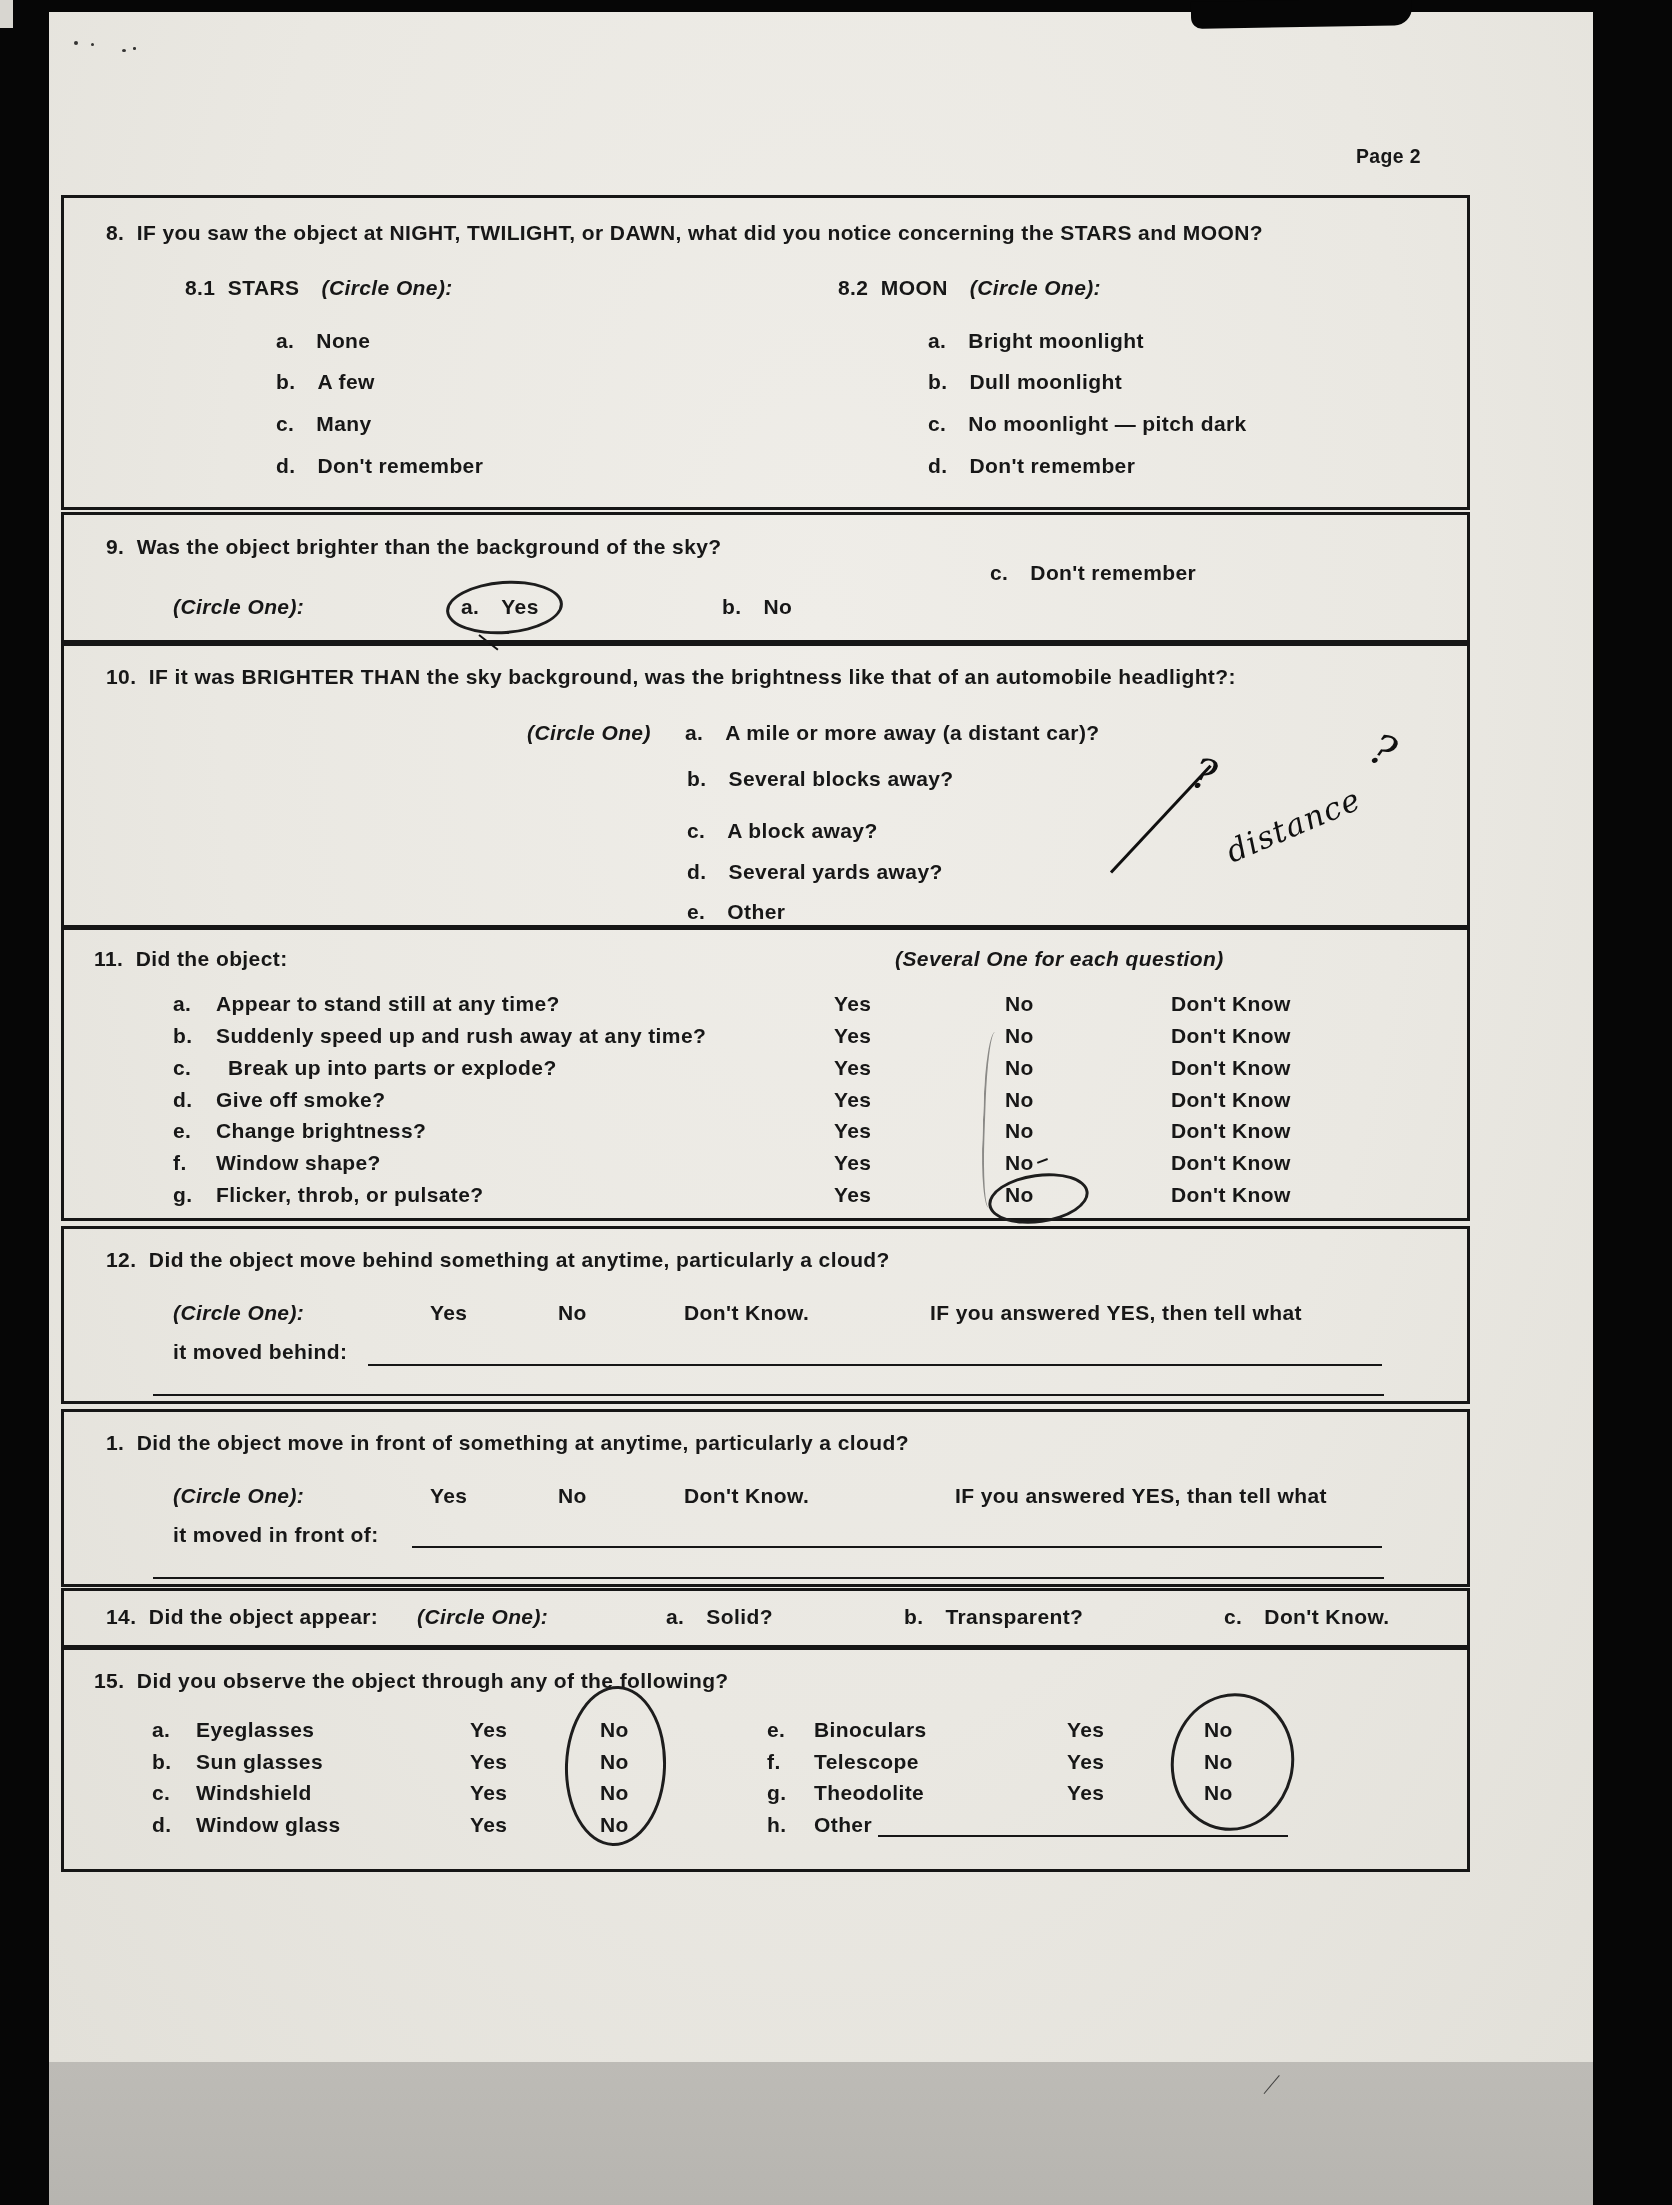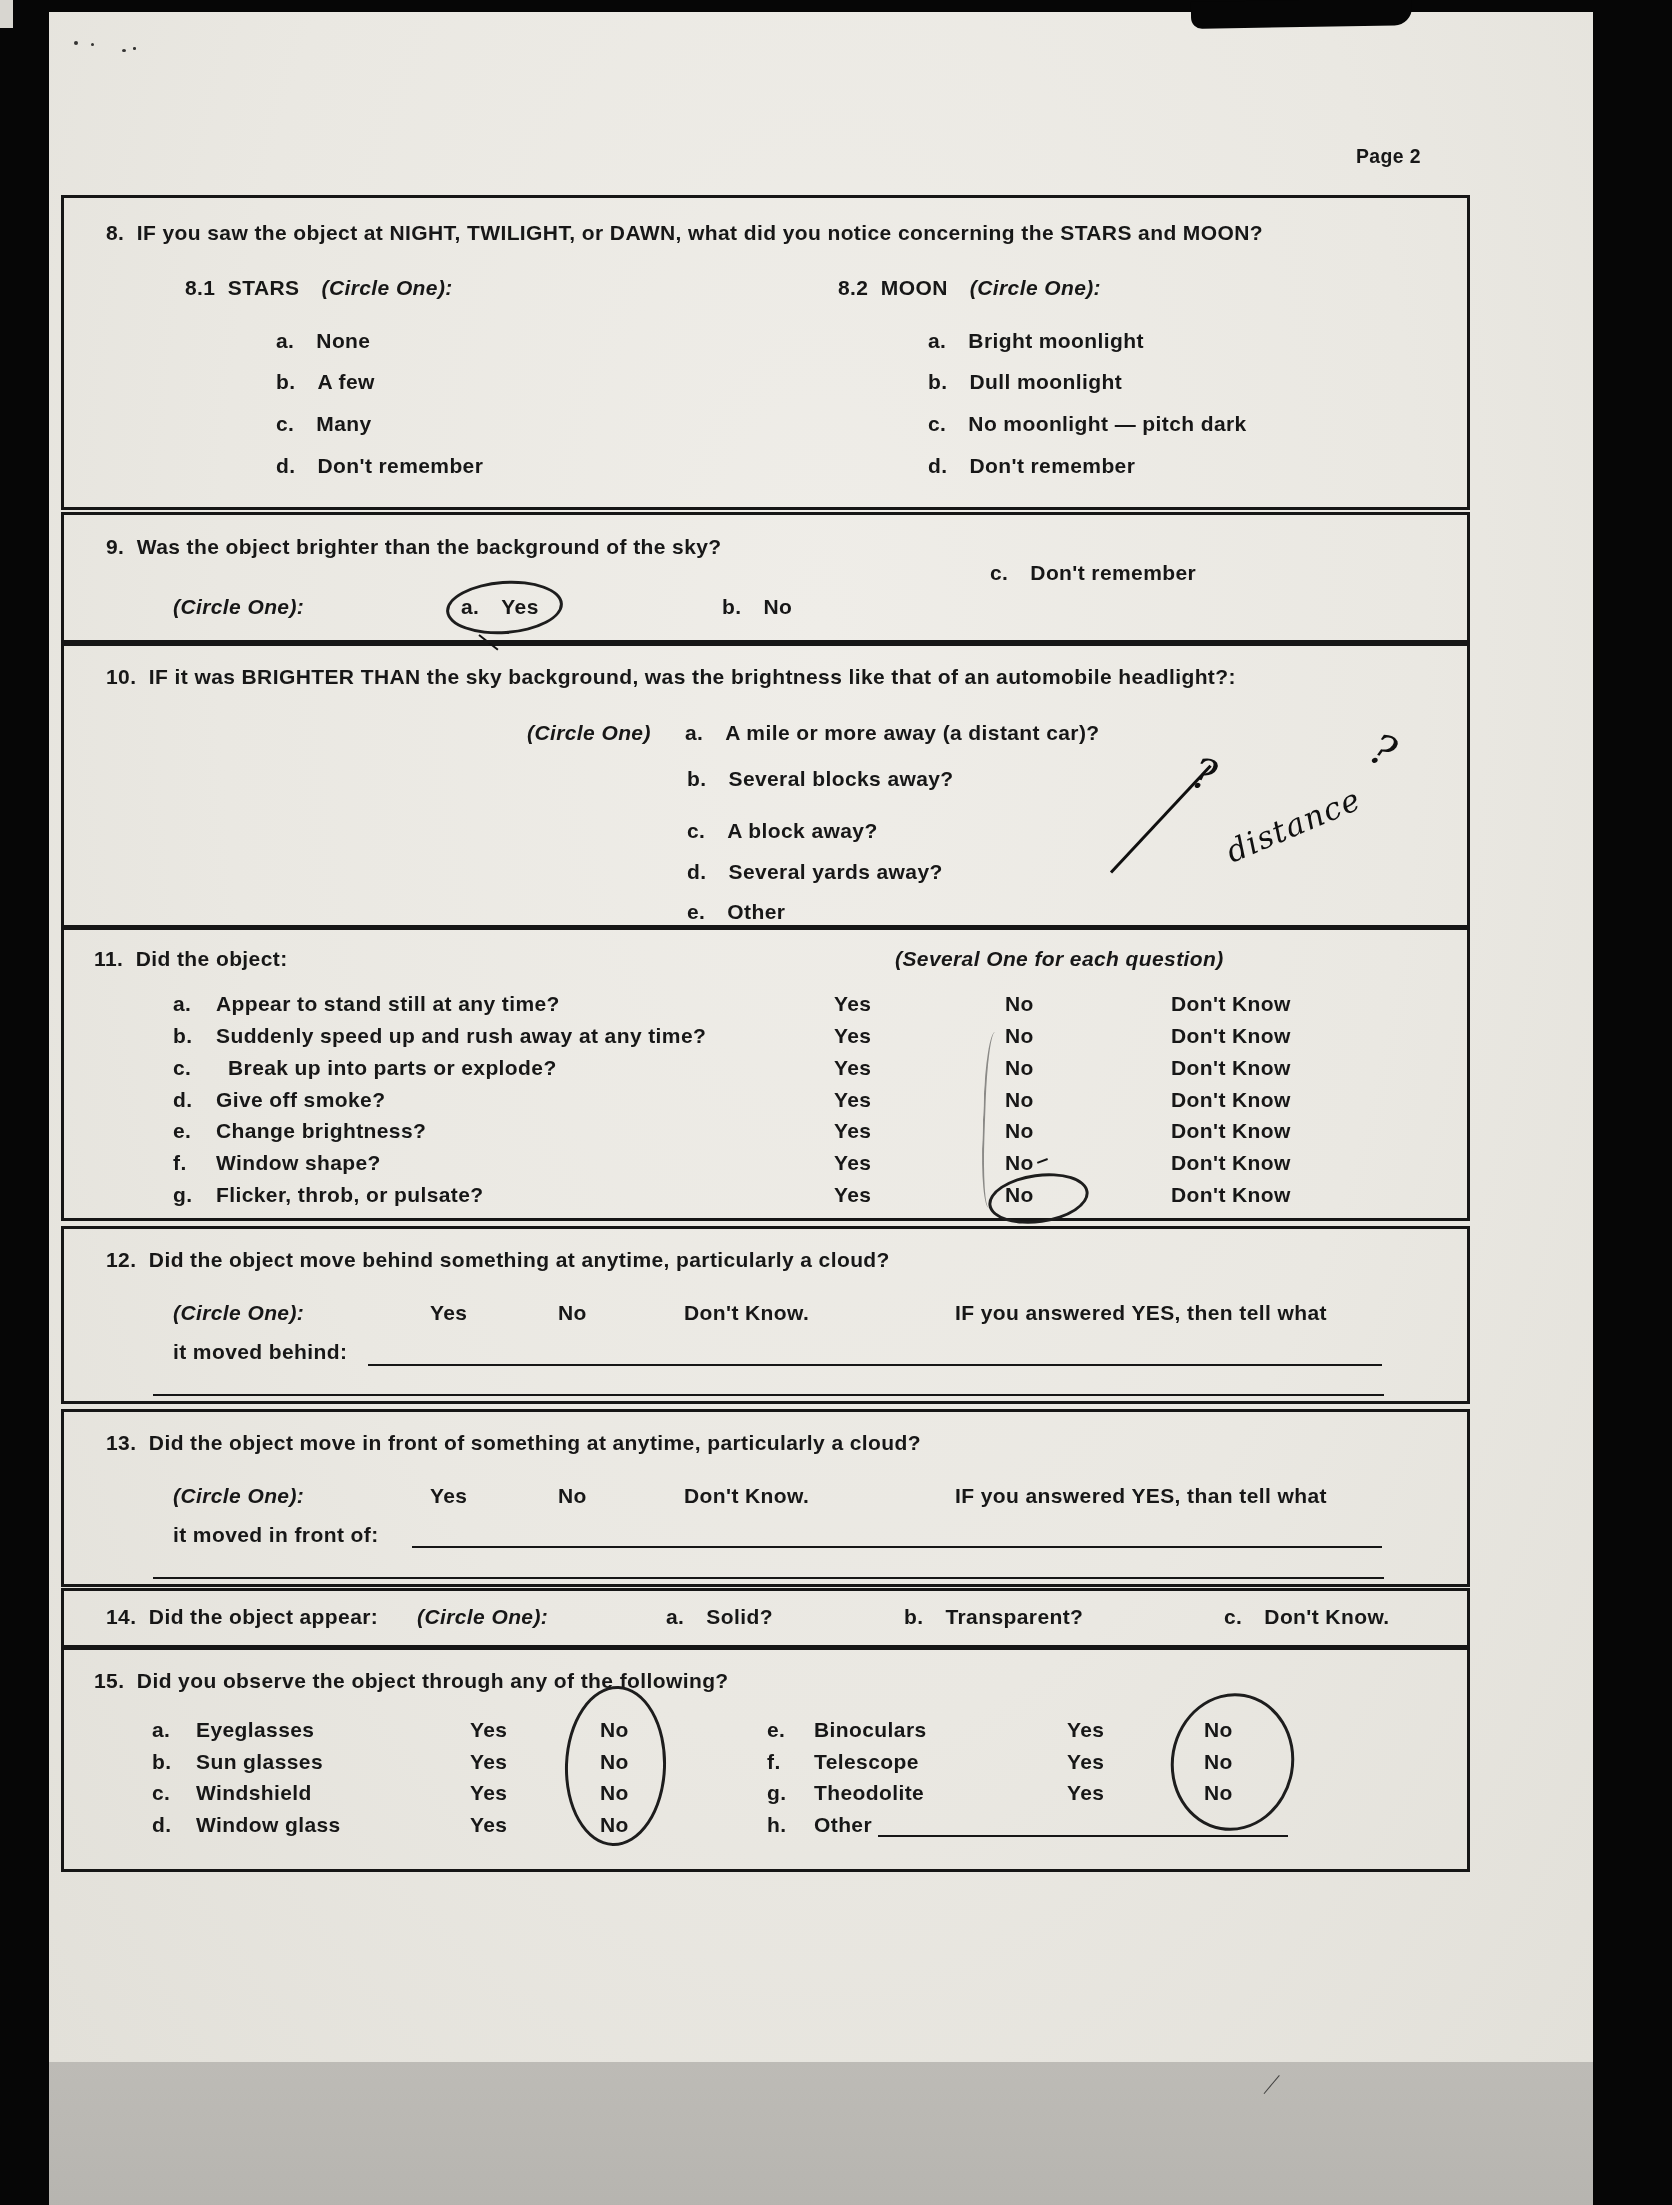--- a/index.html
+++ b/index.html
@@ -147,27 +147,27 @@
 <div class="streak" style="left:983px;top:1032px;width:16px;height:176px;transform:rotate(2deg)"></div>
 <div class="abs" style="left:1037px;top:1160px;width:10.6px;height:2.2px;background:#141414;transform:rotate(-20deg)"></div>
 <div class="oval" style="left:988px;top:1174px;width:95px;height:43px;transform:rotate(-8deg)"></div>
 
 <div class="box" style="top:1226px;height:172px"></div>
 <div class="t" style="left:106px;top:1248px">12.  Did the object move behind something at anytime, particularly a cloud?</div>
 <div class="t it" style="left:173px;top:1301px">(Circle One):</div>
 <span class="t" style="left:430px;top:1301px">Yes</span>
 <span class="t" style="left:558px;top:1301px">No</span>
 <span class="t" style="left:684px;top:1301px">Don't Know.</span>
-<span class="t" style="left:955px;top:1301px">IF you answered YES, then tell what</span>
+<span class="t" style="left:930px;top:1301px">IF you answered YES, then tell what</span>
 <span class="t" style="left:173px;top:1340px">it moved behind:</span>
 <div class="ul" style="left:368px;top:1364px;width:1014px"></div>
 <div class="ul" style="left:153px;top:1394px;width:1231px"></div>
 
 <div class="box" style="top:1409px;height:172px"></div>
-<div class="t" style="left:106px;top:1431px">13.  Did the object move in front of something at anytime, particularly a cloud?</div>
+<div class="t" style="left:106px;top:1431px">1.  Did the object move in front of something at anytime, particularly a cloud?</div>
 <div class="t it" style="left:173px;top:1484px">(Circle One):</div>
 <span class="t" style="left:430px;top:1484px">Yes</span>
 <span class="t" style="left:558px;top:1484px">No</span>
 <span class="t" style="left:684px;top:1484px">Don't Know.</span>
 <span class="t" style="left:955px;top:1484px">IF you answered YES, than tell what</span>
 <span class="t" style="left:173px;top:1523px">it moved in front of:</span>
 <div class="ul" style="left:412px;top:1546px;width:970px"></div>
 <div class="ul" style="left:153px;top:1577px;width:1231px"></div>
 
 <div class="box" style="top:1588px;height:54px"></div>

